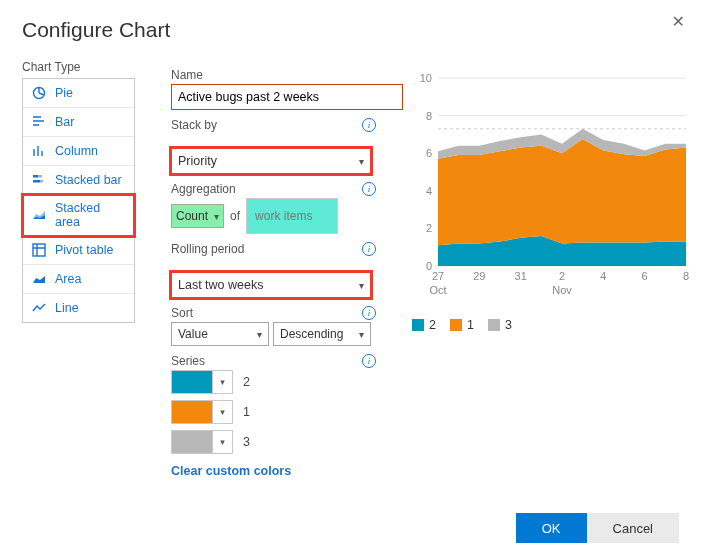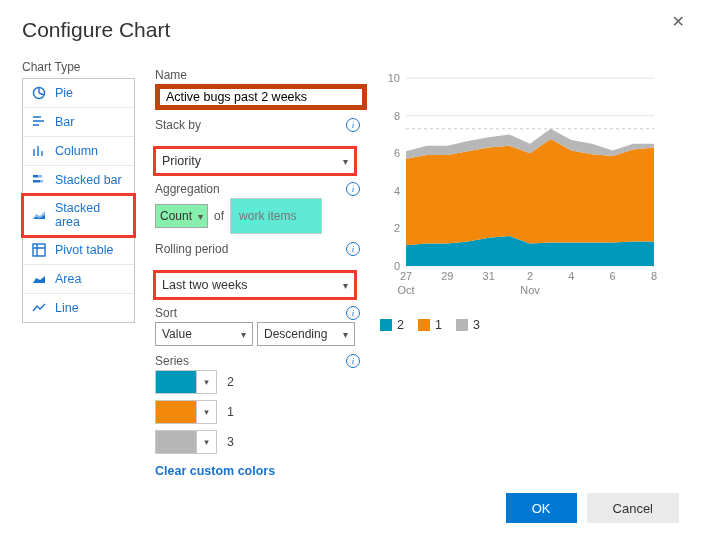--- a/index.html
+++ b/index.html
@@ -1,49 +1,49 @@
 <!DOCTYPE html>
 <html><head>
 <meta charset="utf-8">
 <style>
   * { box-sizing: border-box; margin: 0; padding: 0; font-family: "Segoe UI", Arial, sans-serif; }
   body { background: #fff; width: 701px; height: 555px; position: relative; padding: 18px 22px; color:#333; }
   .title { font-size: 21px; font-weight: 300; color:#333; margin-bottom: 18px; }
   .close { position:absolute; top:12px; right:16px; font-size:16px; color:#666; cursor:pointer; }
-  .cols { display:flex; gap:20px; }
+  .cols { display:flex; gap:36px; }
   .sidebar-label { font-size:12px; color:#555; margin-bottom:4px; }
   .sidebar { border:1px solid #c8c8c8; width:113px; }
   .ct-item { display:flex; align-items:center; gap:8px; padding:6px 8px; font-size:12.5px; color:#1b73cf; cursor:pointer; border-bottom:1px solid #e8e8e8; }
   .ct-item:last-child { border-bottom:0; }
   .ct-item.sel { outline:3px solid #ef3a2c; outline-offset:-1px; position:relative; z-index:2; }
   .ct-item .ico { width:16px; height:16px; display:inline-flex; align-items:center; justify-content:center; }
   .mid { width:205px; }
   .field-label { font-size:12px; color:#555; margin-top:8px; margin-bottom:2px; display:flex; align-items:center; justify-content:space-between; }
   .info { width:14px; height:14px; border:1px solid #1b73cf; border-radius:50%; color:#1b73cf; font-size:9px; display:inline-flex; align-items:center; justify-content:center; font-style:italic; font-family:Georgia,serif; }
-  .textin { width:212px; height:26px; border:5px solid #c2410c; font-size:12.5px; padding:0 6px; }
+  .textin { width:232px; height:26px; border:1px solid #c2410c; font-size:12.5px; padding:0 6px; }
   .select { width:200px; height:26px; border:1px solid #a6a6a6; font-size:12.5px; padding:0 6px; display:flex; align-items:center; justify-content:space-between; background:#fff; cursor:pointer; }
   .select.hl { outline:3px solid #ef3a2c; outline-offset:-1px;margin-top:16px; }
   .chev { font-size:10px; color:#555; }
   .agg-row { display:flex; align-items:center; gap:6px; }
   .agg-sel { height:24px; border:1px solid #a6a6a6; font-size:12px; padding:0 4px; display:flex; align-items:center; gap:6px; background:#86efac; }
   .of { font-size:12px; color:#555; }
   .wi { height:24px; border:1px solid #ccc; background:#5eead4; font-size:12px; padding:17px 8px; display:flex; align-items:center; color:#777; width:92px; }
   .sort-row { display:flex; gap:4px; }
   .sort-sel { height:24px; border:1px solid #a6a6a6; font-size:12px; padding:0 6px; display:flex; align-items:center; justify-content:space-between; background:#fff; }
   .series-row { display:flex; align-items:center; gap:10px; margin-bottom:6px; }
   .swatch { width:62px; height:24px; border:1px solid #c8c8c8; display:flex; }
   .swatch .col { flex:1; }
   .swatch .dd { width:20px; border-left:1px solid #c8c8c8; display:flex; align-items:center; justify-content:center; font-size:9px; color:#555; background:#fff;}
   .series-label { font-size:12.5px; color:#444; }
   .link { color:#1b73cf; font-size:12.5px; margin-top:10px; cursor:pointer;font-weight:bold; }
   .chart-col { flex:1; padding-top:10px; }
   .legend { display:flex; gap:14px; margin-top:14px; font-size:12.5px; }
   .lg { display:flex; align-items:center; gap:5px; }
   .lg .sw { width:12px; height:12px; }
-  .buttons { position:absolute; bottom:32px; right:22px; display:flex; gap:10px; }
+  .buttons { position:absolute; bottom:12px; right:22px; display:flex; }
   .btn { height:30px; padding:0 26px; font-size:13px; border:0; cursor:pointer; }
   .btn.primary { background:#0078d4; color:#fff; }
   .btn.secondary { background:#eaeaea; color:#333; }
   svg.ico-svg { stroke:#1b73cf; fill:none; stroke-width:1.4; }
 </style>
 </head>
 <body>
 
 <div class="close">✕</div>
 <div class="title">Configure Chart</div>

